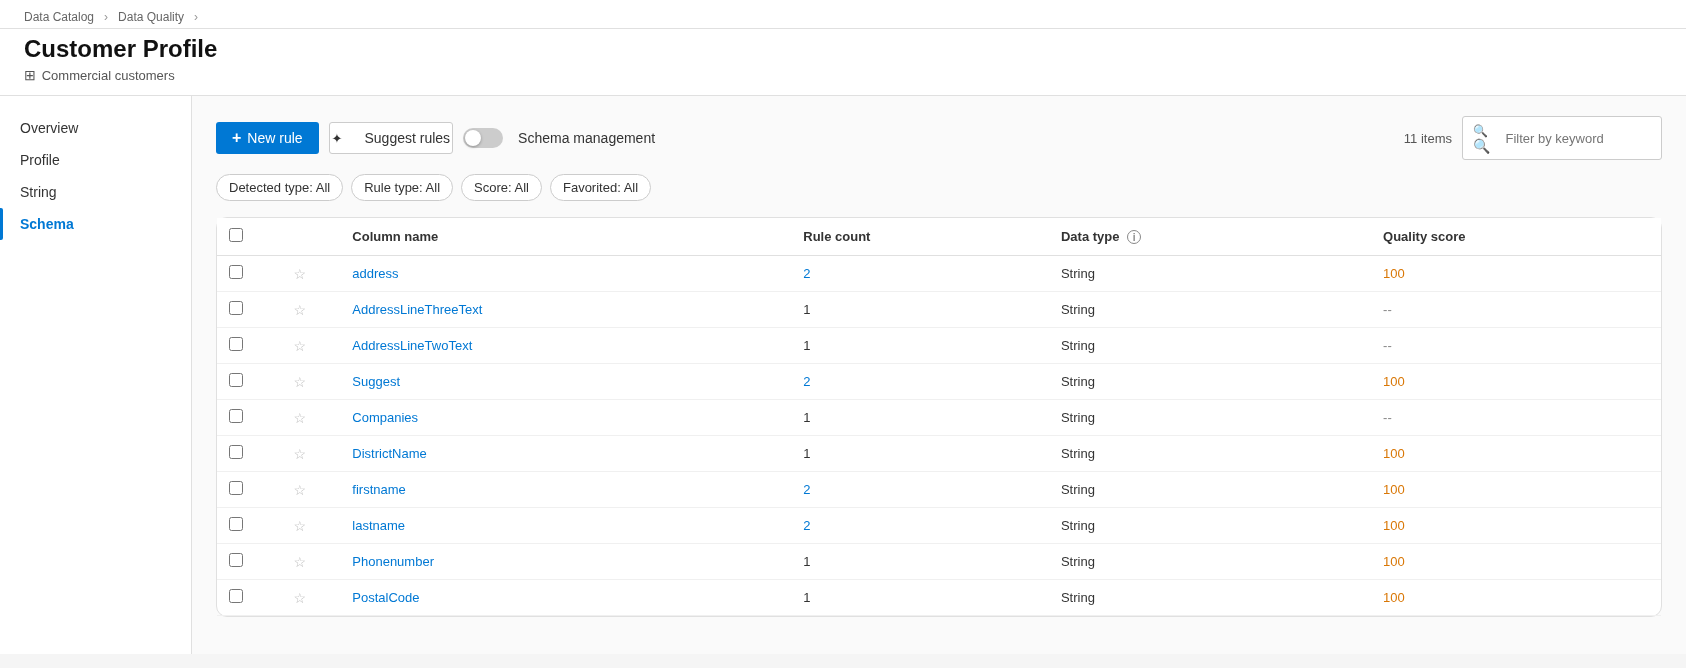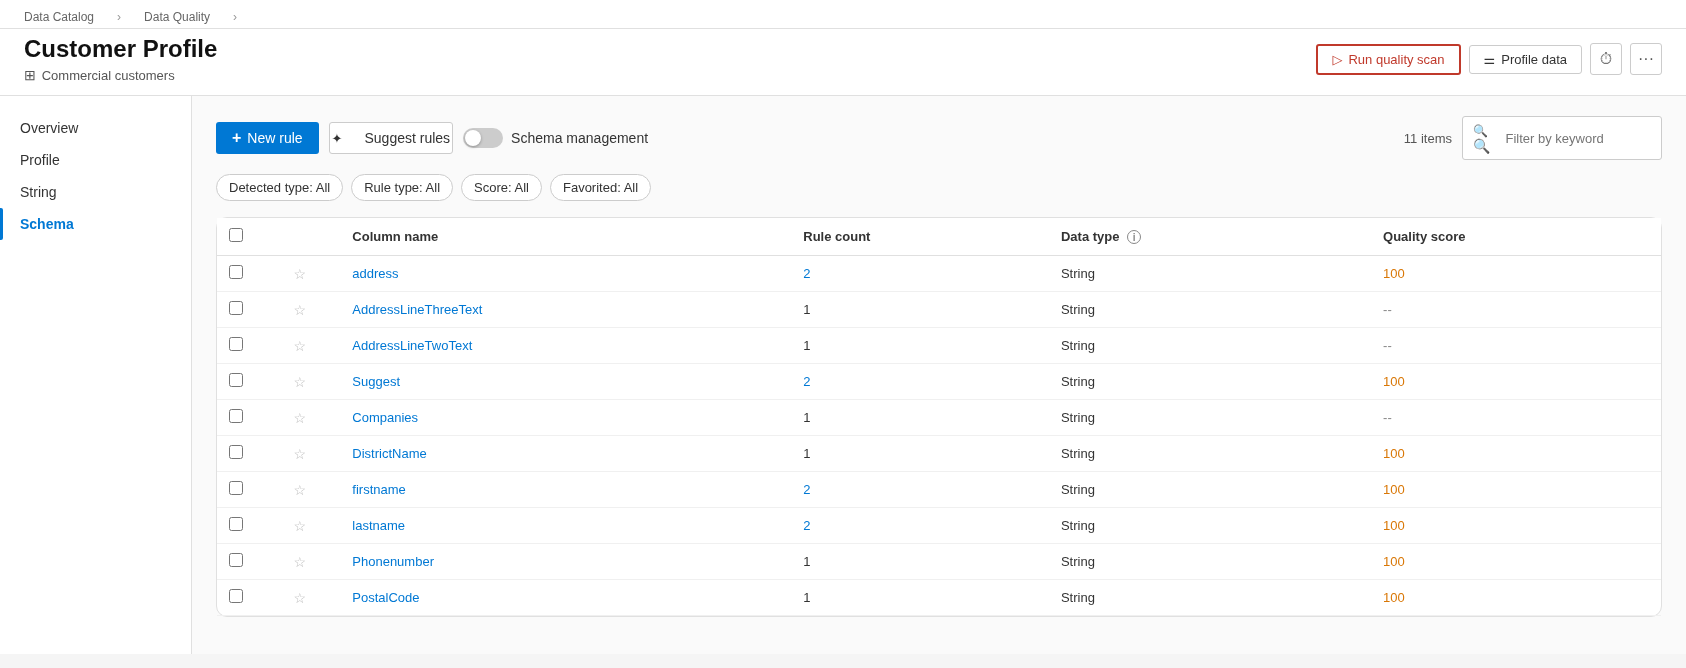--- a/index.html
+++ b/index.html
@@ -1,19 +1,19 @@
 <!DOCTYPE html>
 <html><head>
   <meta charset="utf-8">
   <style>
     * { box-sizing: border-box; margin: 0; padding: 0; }
     body { font-family: 'Segoe UI', Arial, sans-serif; background: #f5f5f5; color: #333; font-size: 14px; }
 
     .top-bar { background: #fff; border-bottom: 1px solid #e0e0e0; padding: 0 24px; }
-    .breadcrumb { display: flex; align-items: center; gap: 23px; padding: 10px 0 4px; font-size: 12px; color: #666; }
+    .breadcrumb { display: flex; align-items: center; gap: 10px; padding: 10px 0 4px; font-size: 12px; color: #666; }
     .breadcrumb span { color: #666; }
     .breadcrumb .sep { color: #999; }
 
     .page-header { display: flex; align-items: center; justify-content: space-between; padding: 6px 24px 12px; background: #fff; border-bottom: 1px solid #e0e0e0; }
     .page-title-section { display: flex; flex-direction: column; gap: 4px; }
     .page-title { font-size: 24px; font-weight: 600; color: #111; }
     .page-subtitle { display: flex; align-items: center; gap: 6px; color: #555; font-size: 13px; }
     .page-subtitle-icon { font-size: 14px; }
 
     .header-actions { display: flex; align-items: center; gap: 8px; }
@@ -26,21 +26,21 @@
     .sidebar { width: 192px; background: #fff; border-right: 1px solid #e0e0e0; padding: 16px 0; flex-shrink: 0; }
     .sidebar-item { padding: 8px 20px; cursor: pointer; font-size: 14px; color: #333; position: relative; }
     .sidebar-item.active { font-weight: 600; color: #0078d4; }
     .sidebar-item.active::before { content: ''; position: absolute; left: 0; top: 0; bottom: 0; width: 3px; background: #0078d4; border-radius: 0 2px 2px 0; }
 
     .content { flex: 1; padding: 20px 24px; overflow-y: auto; background: #fafafa; }
 
     .toolbar { display: flex; align-items: center; gap: 10px; margin-bottom: 14px; flex-wrap: wrap; }
     .btn-new-rule { display: flex; align-items: center; gap: 6px; padding: 7px 16px; background: #0078d4; color: #fff; border: none; border-radius: 3px; cursor: pointer; font-size: 14px; font-weight: 500; }
     .btn-suggest { display: flex; align-items: center; gap: 22px; padding: 7px 2px; background: #fff; border: 1px solid #ccc; border-radius: 3px; cursor: pointer; font-size: 14px; color: #333; }
-    .toggle-group { display: flex; align-items: center; gap: 8px; }
+    .toggle-group { display: flex; align-items: center; gap: 15px; }
     .toggle { width: 40px; height: 20px; background: #ccc; border-radius: 10px; position: relative; cursor: pointer; }
     .toggle-knob { width: 16px; height: 16px; background: #fff; border-radius: 50%; position: absolute; top: 2px; left: 2px; transition: left 0.2s; box-shadow: 0 1px 3px rgba(0,0,0,0.3); }
     .schema-label { font-size: 14px; color: #333; }
 
     .items-count { margin-left: auto; color: #555; font-size: 13px; }
     .filter-input { display: flex; align-items: center; gap: 6px; border: 1px solid #ccc; border-radius: 3px; padding: 5px 10px; background: #fff; width: 200px; }
     .filter-input input { border: none; outline: none; font-size: 13px; width: 100%; background: transparent; color: #a21caf; }
 
     .filters { display: flex; gap: 8px; margin-bottom: 16px; flex-wrap: wrap; }
     .filter-pill { padding: 5px 12px; border: 1px solid #ccc; border-radius: 14px; background: #fff; font-size: 13px; cursor: pointer; color: #333; }
@@ -84,36 +84,20 @@
   </div>
 </div>
 
 <div class="page-header">
   <div class="page-title-section">
     <h1 class="page-title">Customer Profile</h1>
     <div class="page-subtitle">
       <span class="page-subtitle-icon">⊞</span>
       <span>Commercial customers</span>
     </div>
-  </div>
-  <div class="header-actions">
-    <button class="btn-primary-outline">
-      <span class="play-icon"></span>
-      <span>Run quality scan</span>
-    </button>
-    <button class="btn-secondary">
-      <span>⚌</span>
-      <span>Profile data</span>
-    </button>
-    <button class="btn-icon">
-      <span>⏱</span>
-    </button>
-    <button class="btn-icon">
-      <span>···</span>
-    </button>
   </div>
 </div>
 
 <div class="main-layout">
   <nav class="sidebar">
     <div class="sidebar-item">
       <span>Overview</span>
     </div>
     <div class="sidebar-item">
       <span>Profile</span>

